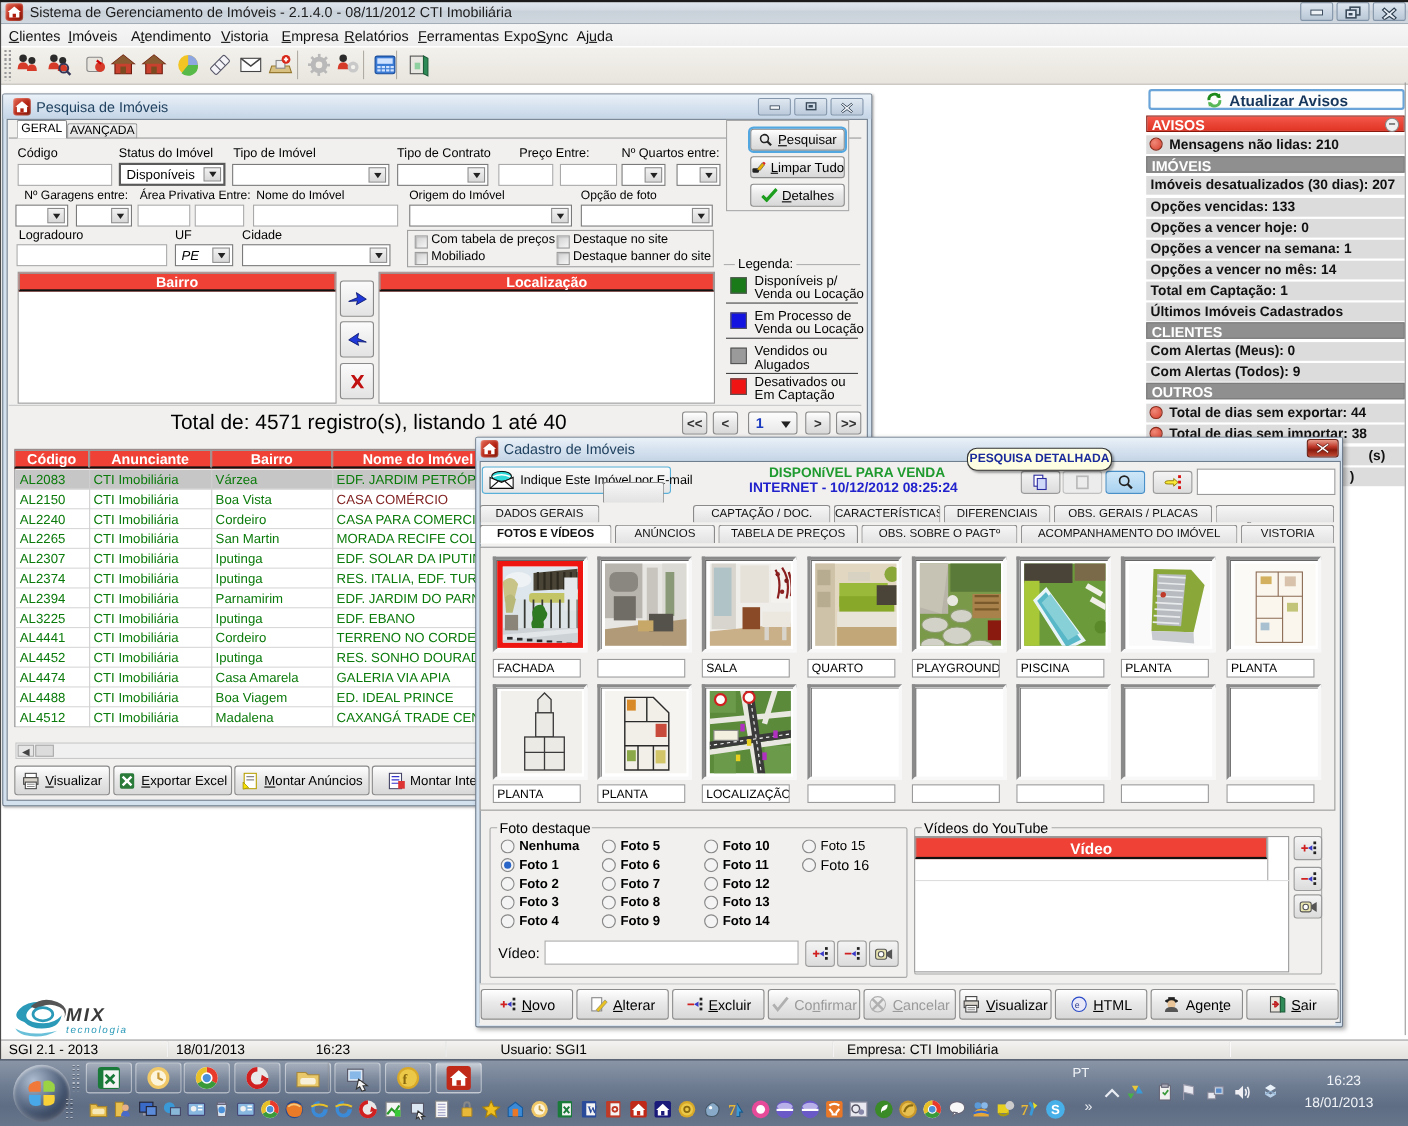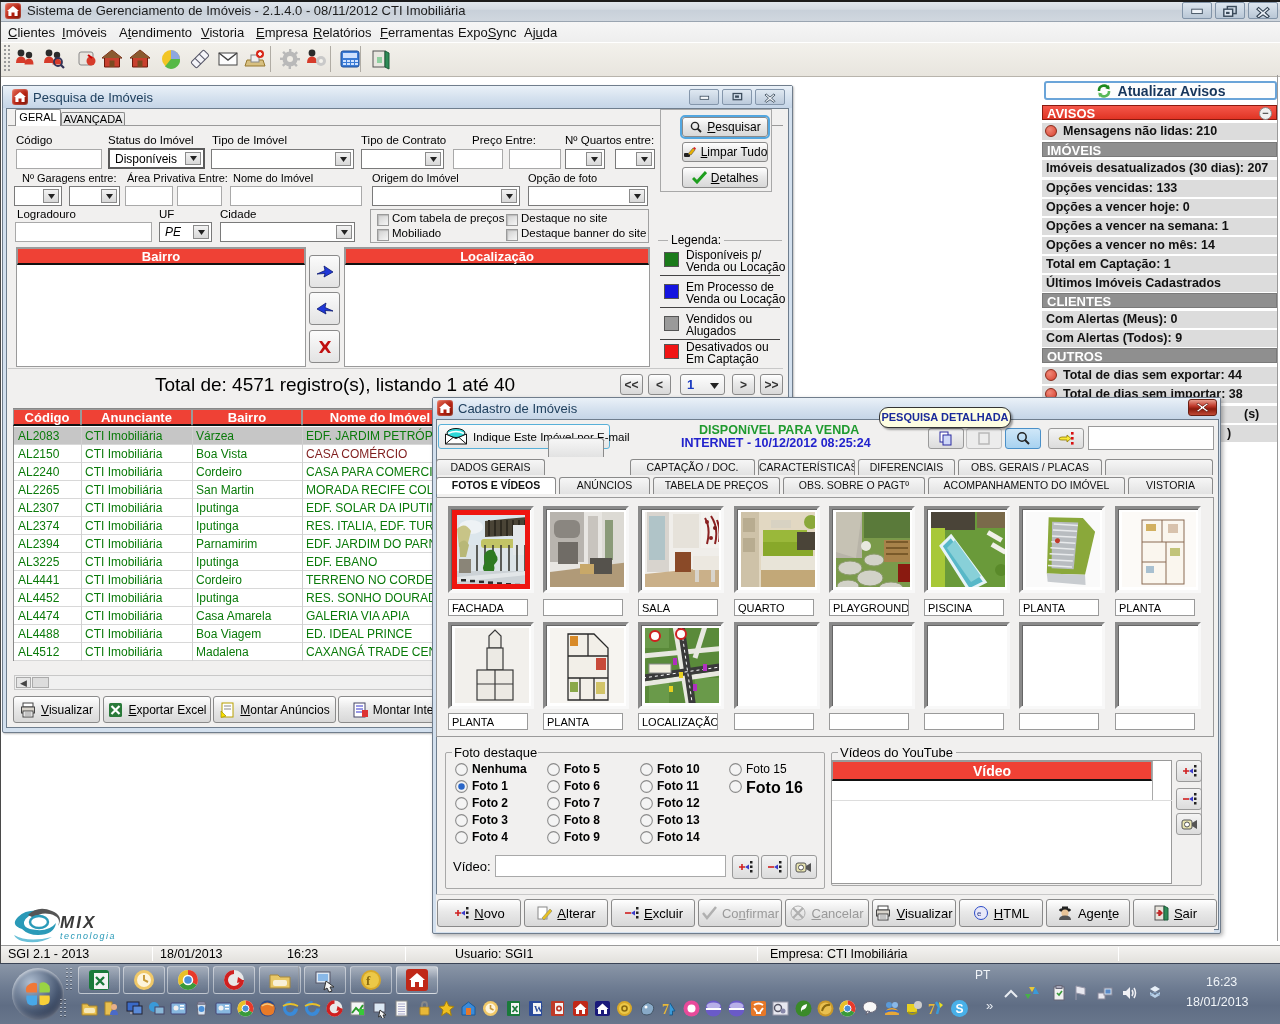--- a/index.html
+++ b/index.html
@@ -946,21 +946,21 @@
       <circle cx="6" cy="6" r="5.4" fill="#f4f4f4" stroke="#8a8a8a"></circle>
     </svg></div>
 <div class="abs" style="left:657px;top:830px;white-space:nowrap;font-size:12px;font-weight:bold">Foto 14</div>
 <div class="abs" style="left:729px;top:763px"><svg width="13" height="13" viewBox="0 0 12 12">
       <circle cx="6" cy="6" r="5.4" fill="#f4f4f4" stroke="#8a8a8a"></circle>
     </svg></div>
 <div class="abs" style="left:746px;top:762px;white-space:nowrap;font-size:12px;font-weight:normal">Foto 15</div>
 <div class="abs" style="left:729px;top:780px"><svg width="13" height="13" viewBox="0 0 12 12">
       <circle cx="6" cy="6" r="5.4" fill="#f4f4f4" stroke="#8a8a8a"></circle>
     </svg></div>
-<div class="abs" style="left:746px;top:779px;white-space:nowrap;font-size:16px;font-weight:bold">Foto 16</div>
+<div class="abs" style="left:746px;top:779px;white-space:nowrap;font-size:13px;font-weight:normal">Foto 16</div>
 <div class="abs" style="left:453px;top:859px;white-space:nowrap;font-size:13px">Vídeo:</div>
 <div class="abs " style="left:495px;top:855px;width:231px;height:22px;background:#fff;border:1px solid #a9a9a9;font-size:13px;line-height:20px;padding-left:3px;"></div>
 <div class="abs " style="left:732px;top:855px;width:27px;height:24px;background:linear-gradient(#f4f4f4,#dcdcdc);border:1px solid #9a9a9a;border-radius:3px;display:flex;align-items:center;justify-content:center">
     <svg width="17" height="16" viewBox="0 0 17 16">
       <path d="M2 8 l6 0 m-3 -3 l0 6" stroke="#d02020" stroke-width="1.6"></path>
       <path d="M8 8 l4 -2.5 l0 5 Z" fill="#3a3ac8"></path>
       <g fill="#222">
         <rect x="13" y="2" width="2.5" height="2.5"></rect>
         <rect x="13" y="6.5" width="2.5" height="2.5"></rect>
         <rect x="13" y="11" width="2.5" height="2.5"></rect>

